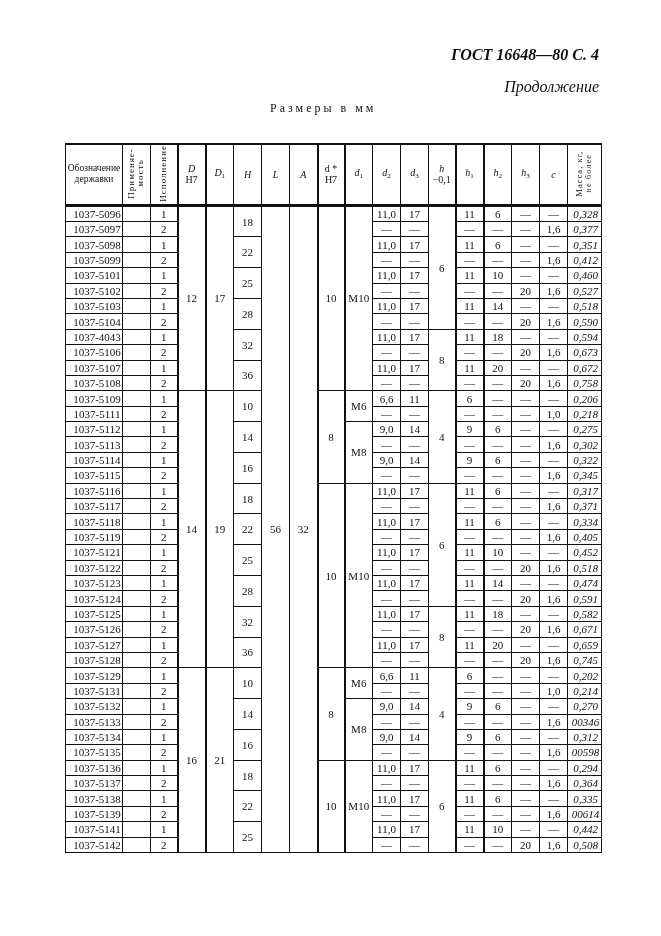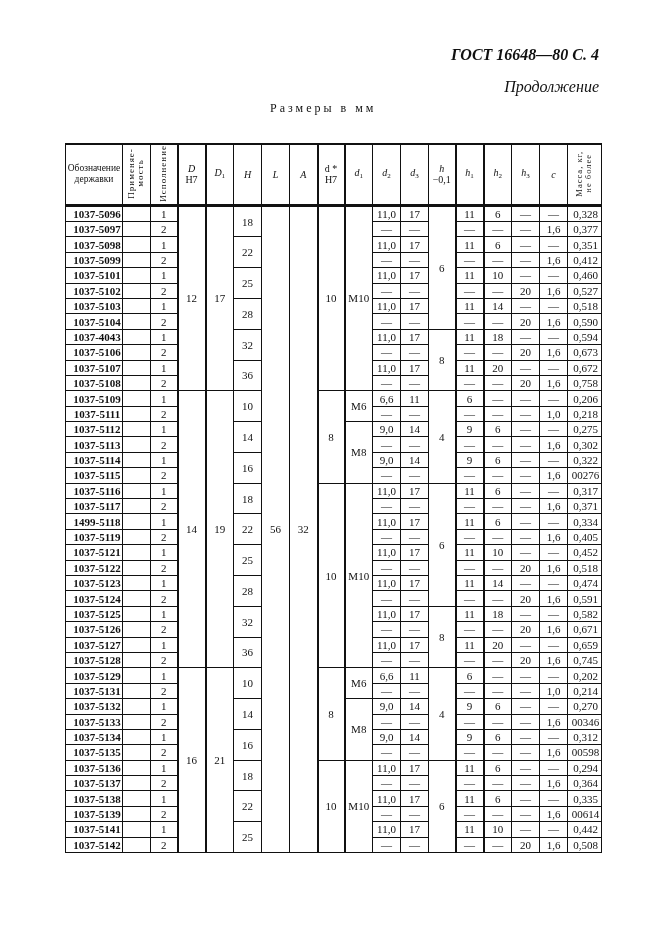--- a/index.html
+++ b/index.html
@@ -11,22 +11,22 @@
   table.spec { position:absolute; top:132px; left:65px; border-collapse:collapse; table-layout:fixed;
                font-size:11px;margin-top:11px; }
   table.spec td, table.spec th { border:1px solid #111; padding:0; text-align:center; vertical-align:middle;
                overflow:hidden; white-space:nowrap; }
   table.spec th { font-weight:normal; height:37px; font-size:10px; line-height:11px; border-top:2px solid #111; border-bottom:3px solid #111; }
   table.spec td { height:14.4px; line-height:14px; }
   .vert { writing-mode:vertical-rl; transform:rotate(180deg); display:inline-block; font-size:9px; line-height:9px; letter-spacing:1px; }
   .it { font-style:italic; }
   .sub { font-size:7px; vertical-align:-2px; }
   .thick-l { border-left:2px solid #111 !important; }
-  .code { text-align:left; padding-left:6px !important;font-weight:bold; }
-  .mass { text-align:right; padding-left:2px !important; }
+  .code { text-align:left; padding-left:6px !important; }
+  .mass { text-align:right; padding-left:2px !important;font-style:italic; }
 </style>
 </head>
 <body>
 
 <div class="doc-header">ГОСТ 16648—80 С. 4</div>
 <div class="continuation">Продолжение</div>
 <div class="dims-caption">Размеры в мм</div>
 
 <table class="spec">
   <colgroup>
@@ -302,21 +302,21 @@
       <tr>
         <td class="code">1037-5115</td>
         <td></td>
         <td>2</td>
         <td>—</td>
         <td>—</td>
         <td class="thick-l">—</td>
         <td class="thick-l">—</td>
         <td>—</td>
         <td>1,6</td>
-        <td class="mass">00276</td>
+        <td class="mass">0,345</td>
       </tr>
       <tr>
         <td class="code">1037-5116</td>
         <td></td>
         <td>1</td>
         <td rowspan="2">18</td>
         <td class="thick-l" rowspan="12">10</td>
         <td class="thick-l" rowspan="12">M10</td>
         <td>11,0</td>
         <td>17</td>
@@ -333,21 +333,21 @@
         <td>2</td>
         <td>—</td>
         <td>—</td>
         <td class="thick-l">—</td>
         <td class="thick-l">—</td>
         <td>—</td>
         <td>1,6</td>
         <td class="mass">0,371</td>
       </tr>
       <tr>
-        <td class="code">1499-5118</td>
+        <td class="code">1037-5118</td>
         <td></td>
         <td>1</td>
         <td rowspan="2">22</td>
         <td>11,0</td>
         <td>17</td>
         <td class="thick-l">11</td>
         <td class="thick-l">6</td>
         <td>—</td>
         <td>—</td>
         <td class="mass">0,334</td>

